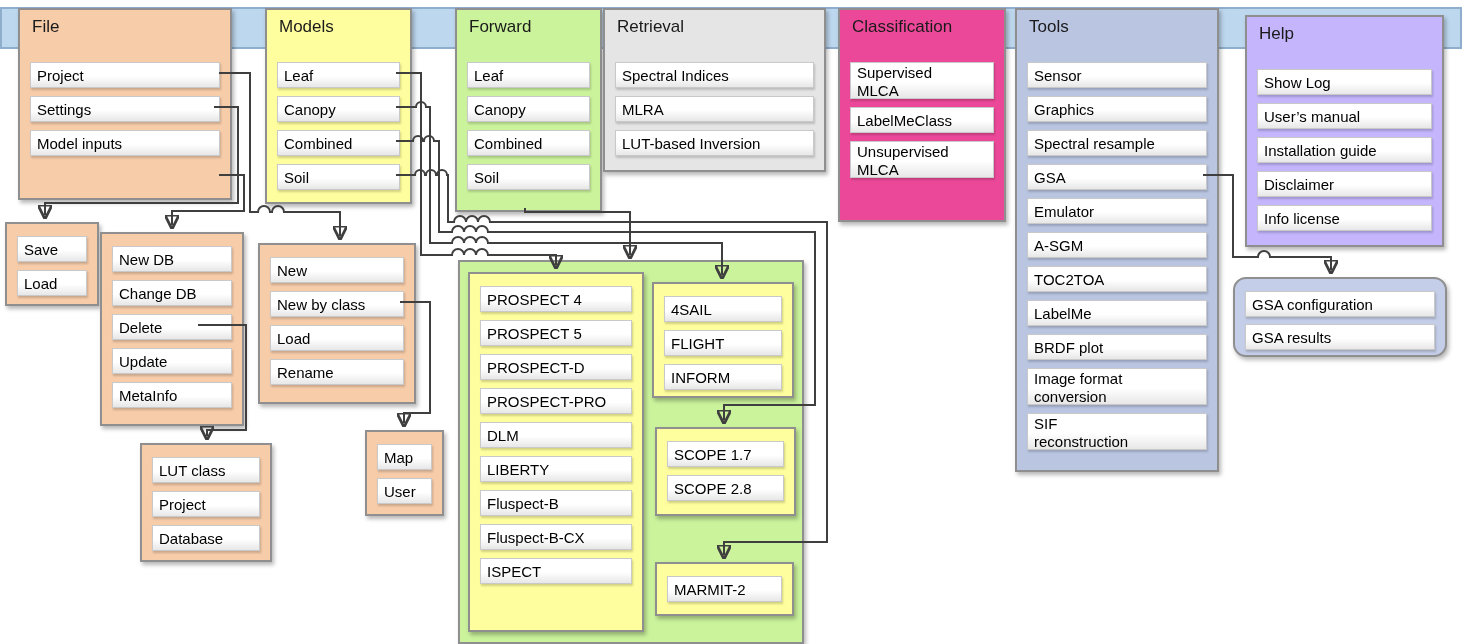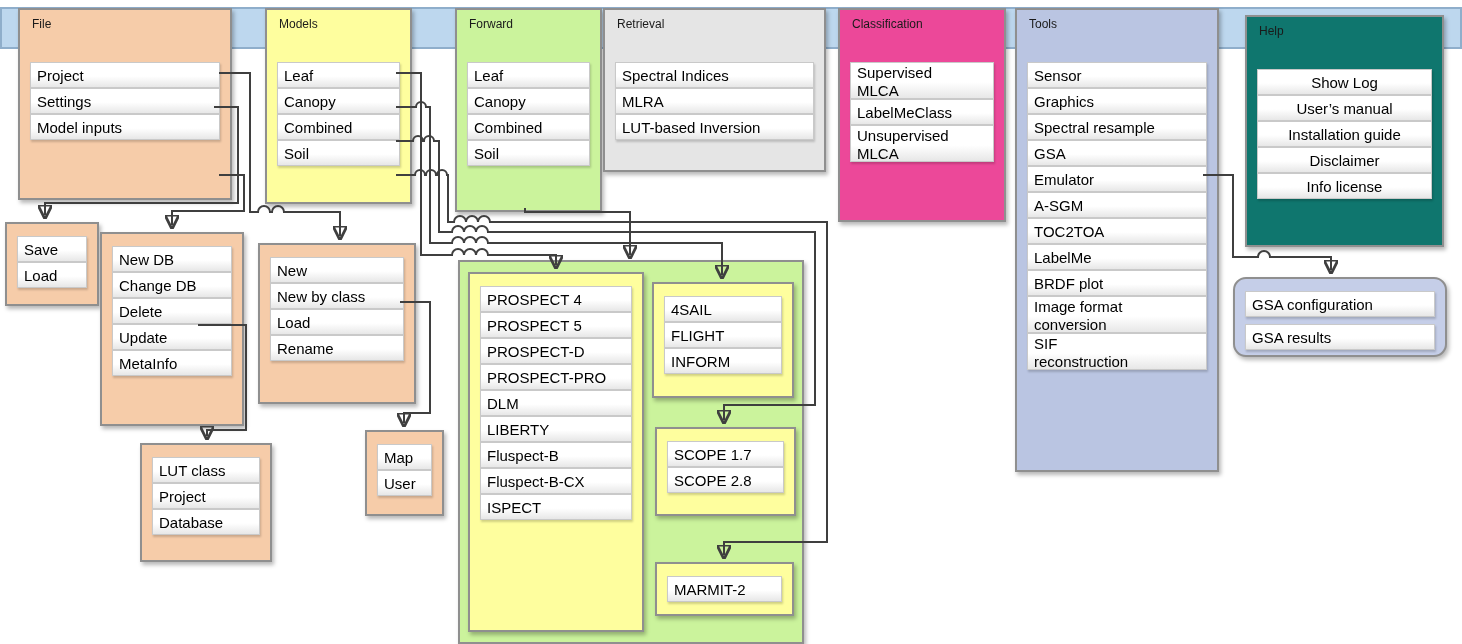--- a/index.html
+++ b/index.html
@@ -2,37 +2,37 @@
 <html><head>
 <meta charset="utf-8">
 <style>
   html,body{margin:0;padding:0;background:#ffffff;}
   body{position:relative;width:1462px;height:644px;overflow:hidden;
        font-family:"Liberation Sans", sans-serif;}
   .topbar{position:absolute;left:0;top:7px;width:1458px;height:38px;
           background:#BDD7EE;border:2px solid #8FAECB;z-index:1;}
   .box{position:absolute;border:2px solid #8f8f8f;z-index:3;
        box-shadow:2px 3px 4px rgba(0,0,0,.28);}
-  .hdr{position:absolute;top:7px;left:12px;font-size:12px;color:#1a1a1a;}
+  .hdr{position:absolute;top:7px;left:12px;font-size:17px;color:#1a1a1a;}
   .items{position:absolute;top:52px;left:10px;right:10px;
-         display:flex;flex-direction:column;gap:0;}
+         display:flex;flex-direction:column;gap:8px;}
   .nohdr .items{top:12px;}
   .bar{background:linear-gradient(180deg,#ffffff 55%,#e7e7e7);
        border:1px solid #c9c9c9;box-shadow:1px 2px 2px rgba(0,0,0,.18);
        height:26px;line-height:25px;font-size:15px;color:#000;
        padding:0 6px;box-sizing:border-box;white-space:pre-line;}
   .bar.tall{height:37px;line-height:18px;padding-top:1px;}
   .peach{background:#F6CCA9;}
   .yellow{background:#FEFE9E;}
   .green{background:#CBF39C;}
   .purple{background:#e5e5e5;}
   .blue-mid{background:#ec4899;}
   .blue-light{background:#BAC5E2;}
   .blue-pale{background:#C5CEE8;border-radius:13px;}
-  .pink{background:#0f766e;text-align:center;}
+  .pink{background:#c4b5fd;}
   svg.wires{position:absolute;left:0;top:0;z-index:6;pointer-events:none;}
   svg.wires path{stroke:#3f3f3f;stroke-width:2;fill:none;marker-end:url(#arr);}
 </style>
 </head>
 <body>
 
 <div class="topbar"></div>
 
 <div class="box peach" style="left:18px;top:8px;width:210px;height:188px">
   <div class="hdr">File</div>

